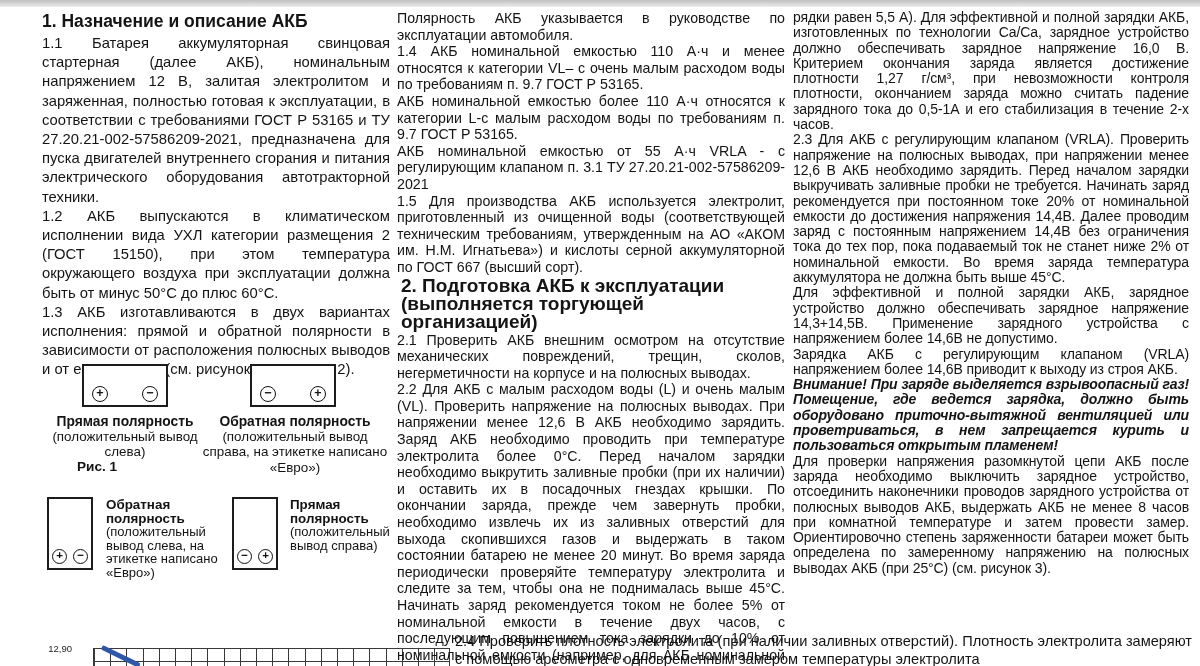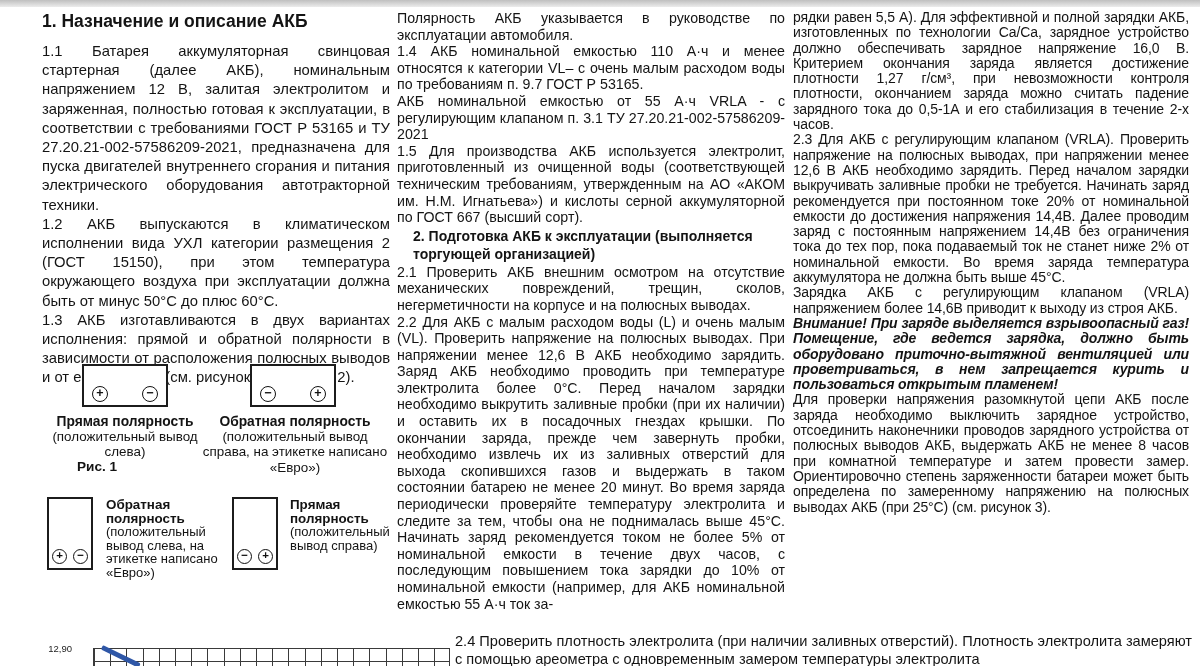--- a/index.html
+++ b/index.html
@@ -14,22 +14,22 @@
   }
   .scan-edge {
     position:absolute; left:0; top:0; width:1200px; height:7px;
     background:linear-gradient(to bottom,#bfbfbf,#ececec);
   }
   .col { position:absolute; top:10px; text-align:justify; }
   #col1 { left:42px;  width:348px; font-size:14.8px; line-height:19.2px; }
   #col2 { left:397px; width:388px; font-size:14.2px; line-height:16.6px; }
   #col3 { left:793px; width:396px; font-size:14px;   line-height:15.3px; letter-spacing:-0.1px; }
   .h-sec { font-weight:bold; text-align:left; }
-  #col1 .h-sec { font-size:17.5px; line-height:22px; margin-bottom:10px; }
-  #col2 .h-sec { font-size:14px; line-height:18px; margin:1px 16px; }
+  #col1 .h-sec { font-size:17.5px; line-height:22px; margin-bottom:2px; }
+  #col2 .h-sec { font-size:19px; line-height:18px; margin:1px 4px; }
   .bold { font-weight:bold;font-style:italic; }
   
   .fig { position:absolute; left:42px; width:348px; }
   #fig1 { top:362px; height:130px; }
   #fig2 { top:494px; height:132px; }
   .batt { position:absolute; border:2.5px solid #1c1c1c; background:#fff; }
   .batt-h { width:86px; height:43px; }
   .batt-v { width:46px; height:73px; }
   .term {
     position:absolute; width:16px; height:16px; border:1.7px solid #111;
@@ -116,28 +116,30 @@
 </div>
 
 <div class="chart-ylab" style="left:40px; top:644px;">12,90</div>
 <div class="chart-ylab" style="left:56px; top:656px;margin-top:16px;">12,80</div>
 <div id="chart-grid"></div>
 <div id="chart-line" style="background: rgb(47, 87, 167);"></div>
 
 <div class="col" id="col2">
   <p>Полярность АКБ указывается в руководстве по эксплуатации автомобиля.</p>
   <p>1.4 АКБ номинальной емкостью 110 А·ч и менее относятся к категории VL– с очень малым расходом воды по требованиям п. 9.7 ГОСТ Р 53165.</p>
+  <p>АКБ номинальной емкостью более 110 А·ч относятся к категории L-с малым расходом воды по требованиям п. 9.7 ГОСТ Р 53165.</p>
   <p>АКБ номинальной емкостью от 55 А·ч VRLA - с регулирующим клапаном п. 3.1 ТУ 27.20.21-002-57586209-2021</p>
   <p>1.5 Для производства АКБ используется электролит, приготовленный из очищенной воды (соответствующей техническим требованиям, утвержденным на АО «АКОМ им. Н.М. Игнатьева») и кислоты серной аккумуляторной по ГОСТ 667 (высший сорт).</p>
   <div class="h-sec">2. Подготовка АКБ к эксплуатации (выполняется торгующей организацией)</div>
   <p>2.1 Проверить АКБ внешним осмотром на отсутствие механических повреждений, трещин, сколов, негерметичности на корпусе и на полюсных выводах.</p>
   <p>2.2 Для АКБ с малым расходом воды (L) и очень малым (VL). Проверить напряжение на полюсных выводах. При напряжении менее 12,6 В АКБ необходимо зарядить. Заряд АКБ необходимо проводить при температуре электролита более 0°С. Перед началом зарядки необходимо выкрутить заливные пробки (при их наличии) и оставить их в посадочных гнездах крышки. По окончании заряда, прежде чем завернуть пробки, необходимо извлечь их из заливных отверстий для выхода скопившихся газов и выдержать в таком состоянии батарею не менее 20 минут. Во время заряда периодически проверяйте температуру электролита и следите за тем, чтобы она не поднималась выше 45°С. Начинать заряд рекомендуется током не более 5% от номинальной емкости в течение двух часов, с последующим повышением тока зарядки до 10% от номинальной емкости (например, для АКБ номинальной емкостью 55 А·ч ток за-</p>
 </div>
 
 <div class="col" id="col3">
   <p>рядки равен 5,5 А). Для эффективной и полной зарядки АКБ, изготовленных по технологии Ca/Ca, зарядное устройство должно обеспечивать зарядное напряжение 16,0 В. Критерием окончания заряда является достижение плотности 1,27 г/см³, при невозможности контроля плотности, окончанием заряда можно считать падение зарядного тока до 0,5-1А и его стабилизация в течение 2-х часов.</p>
   <p>2.3 Для АКБ с регулирующим клапаном (VRLA). Проверить напряжение на полюсных выводах, при напряжении менее 12,6 В АКБ необходимо зарядить. Перед началом зарядки выкручивать заливные пробки не требуется. Начинать заряд рекомендуется при постоянном токе 20% от номинальной емкости до достижения напряжения 14,4В. Далее проводим заряд с постоянным напряжением 14,4В без ограничения тока до тех пор, пока подаваемый ток не станет ниже 2% от номинальной емкости. Во время заряда температура аккумулятора не должна быть выше 45°С.</p>
+  <p>Для эффективной и полной зарядки АКБ, зарядное устройство должно обеспечивать зарядное напряжение 14,3+14,5В. Применение зарядного устройства с напряжением более 14,6В не допустимо.</p>
   <p>Зарядка АКБ с регулирующим клапаном (VRLA) напряжением более 14,6В приводит к выходу из строя АКБ.</p>
   <p class="bold">Внимание! При заряде выделяется взрывоопасный газ! Помещение, где ведется зарядка, должно быть оборудовано приточно-вытяжной вентиляцией или проветриваться, в нем запрещается курить и пользоваться открытым пламенем!</p>
   <p>Для проверки напряжения разомкнутой цепи АКБ после заряда необходимо выключить зарядное устройство, отсоединить наконечники проводов зарядного устройства от полюсных выводов АКБ, выдержать АКБ не менее 8 часов при комнатной температуре и затем провести замер. Ориентировочно степень заряженности батареи может быть определена по замеренному напряжению на полюсных выводах АКБ (при 25°С) (см. рисунок 3).</p>
 </div>
 
 <div id="bottom-par">2.4 Проверить плотность электролита (при наличии заливных отверстий). Плотность электролита замеряют с помощью ареометра с одновременным замером температуры электролита</div>
 
 </body></html>

